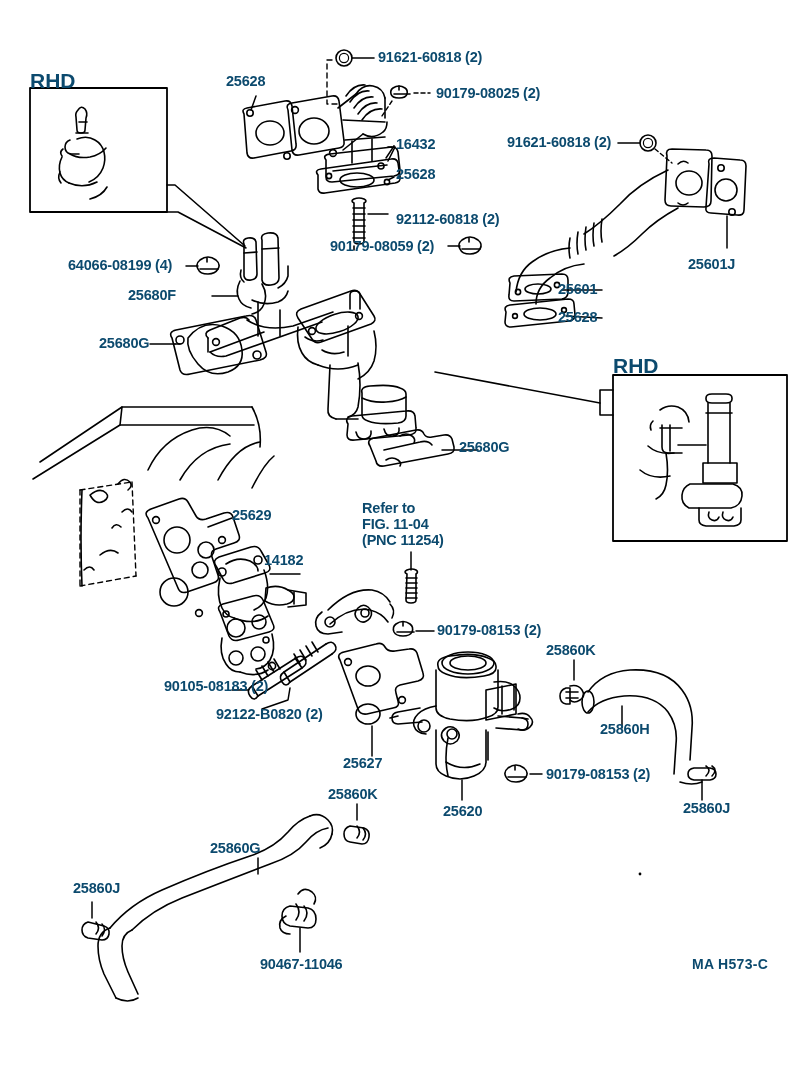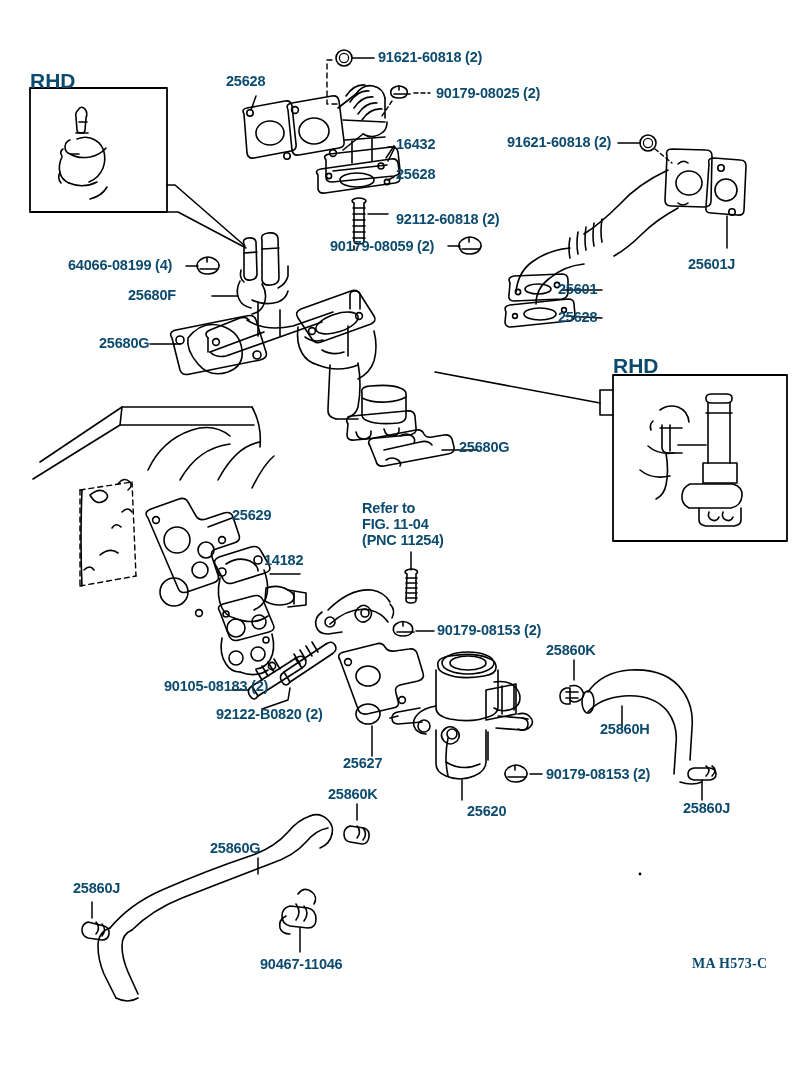--- a/index.html
+++ b/index.html
@@ -17,21 +17,21 @@
     position:absolute;
     font-family:"Liberation Sans", sans-serif;
     font-weight:bold;
     font-size:14.5px;
     letter-spacing:-0.2px;
     white-space:nowrap;
     line-height:1.05;
     color:#0c4a6e;
   }
   .lbl.rhd{font-size:21px;letter-spacing:0px;}
-  .lbl.code{font-size:14px;font-weight:bold;letter-spacing:0.3px;font-family:Liberation Serif, serif;}
+  .lbl.code{font-size:14px;font-weight:bold;letter-spacing:0.3px;}
   .lbl.refer{font-size:14.5px;line-height:1.12;}
 </style>
 </head>
 <body>
 
 <div id="sheet">
 
   <svg id="art" viewBox="0 0 800 1088" xmlns="http://www.w3.org/2000/svg" fill="none" stroke="#000" stroke-width="1.6" stroke-linecap="round" stroke-linejoin="round">
 
     <g>
@@ -519,21 +519,21 @@
 
   <div class="lbl" style="left:148px;top:679px;margin-left:16px;">90105-08183 (2)</div>
   <div class="lbl" style="left:176px;top:707px;margin-left:40px;">92122-B0820 (2)</div>
 
   <div class="lbl" style="left:343px;top:756px;">25627</div>
   <div class="lbl" style="left:600px;top:722px;">25860H</div>
   <div class="lbl" style="left:546px;top:767px;">90179-08153 (2)</div>
   <div class="lbl" style="left:683px;top:801px;">25860J</div>
 
   <div class="lbl" style="left:328px;top:787px;">25860K</div>
-  <div class="lbl" style="left:443px;top:804px;margin-left:24px;">25620</div>
+  <div class="lbl" style="left:443px;top:804px;">25620</div>
 
   <div class="lbl" style="left:210px;top:841px;">25860G</div>
   <div class="lbl" style="left:73px;top:881px;">25860J</div>
   <div class="lbl" style="left:260px;top:957px;text-align:center;">90467-11046</div>
 
   <div class="lbl code" style="left:692px;top:957px;">MA H573-C</div>
 
 </div>
 
 </body></html>

